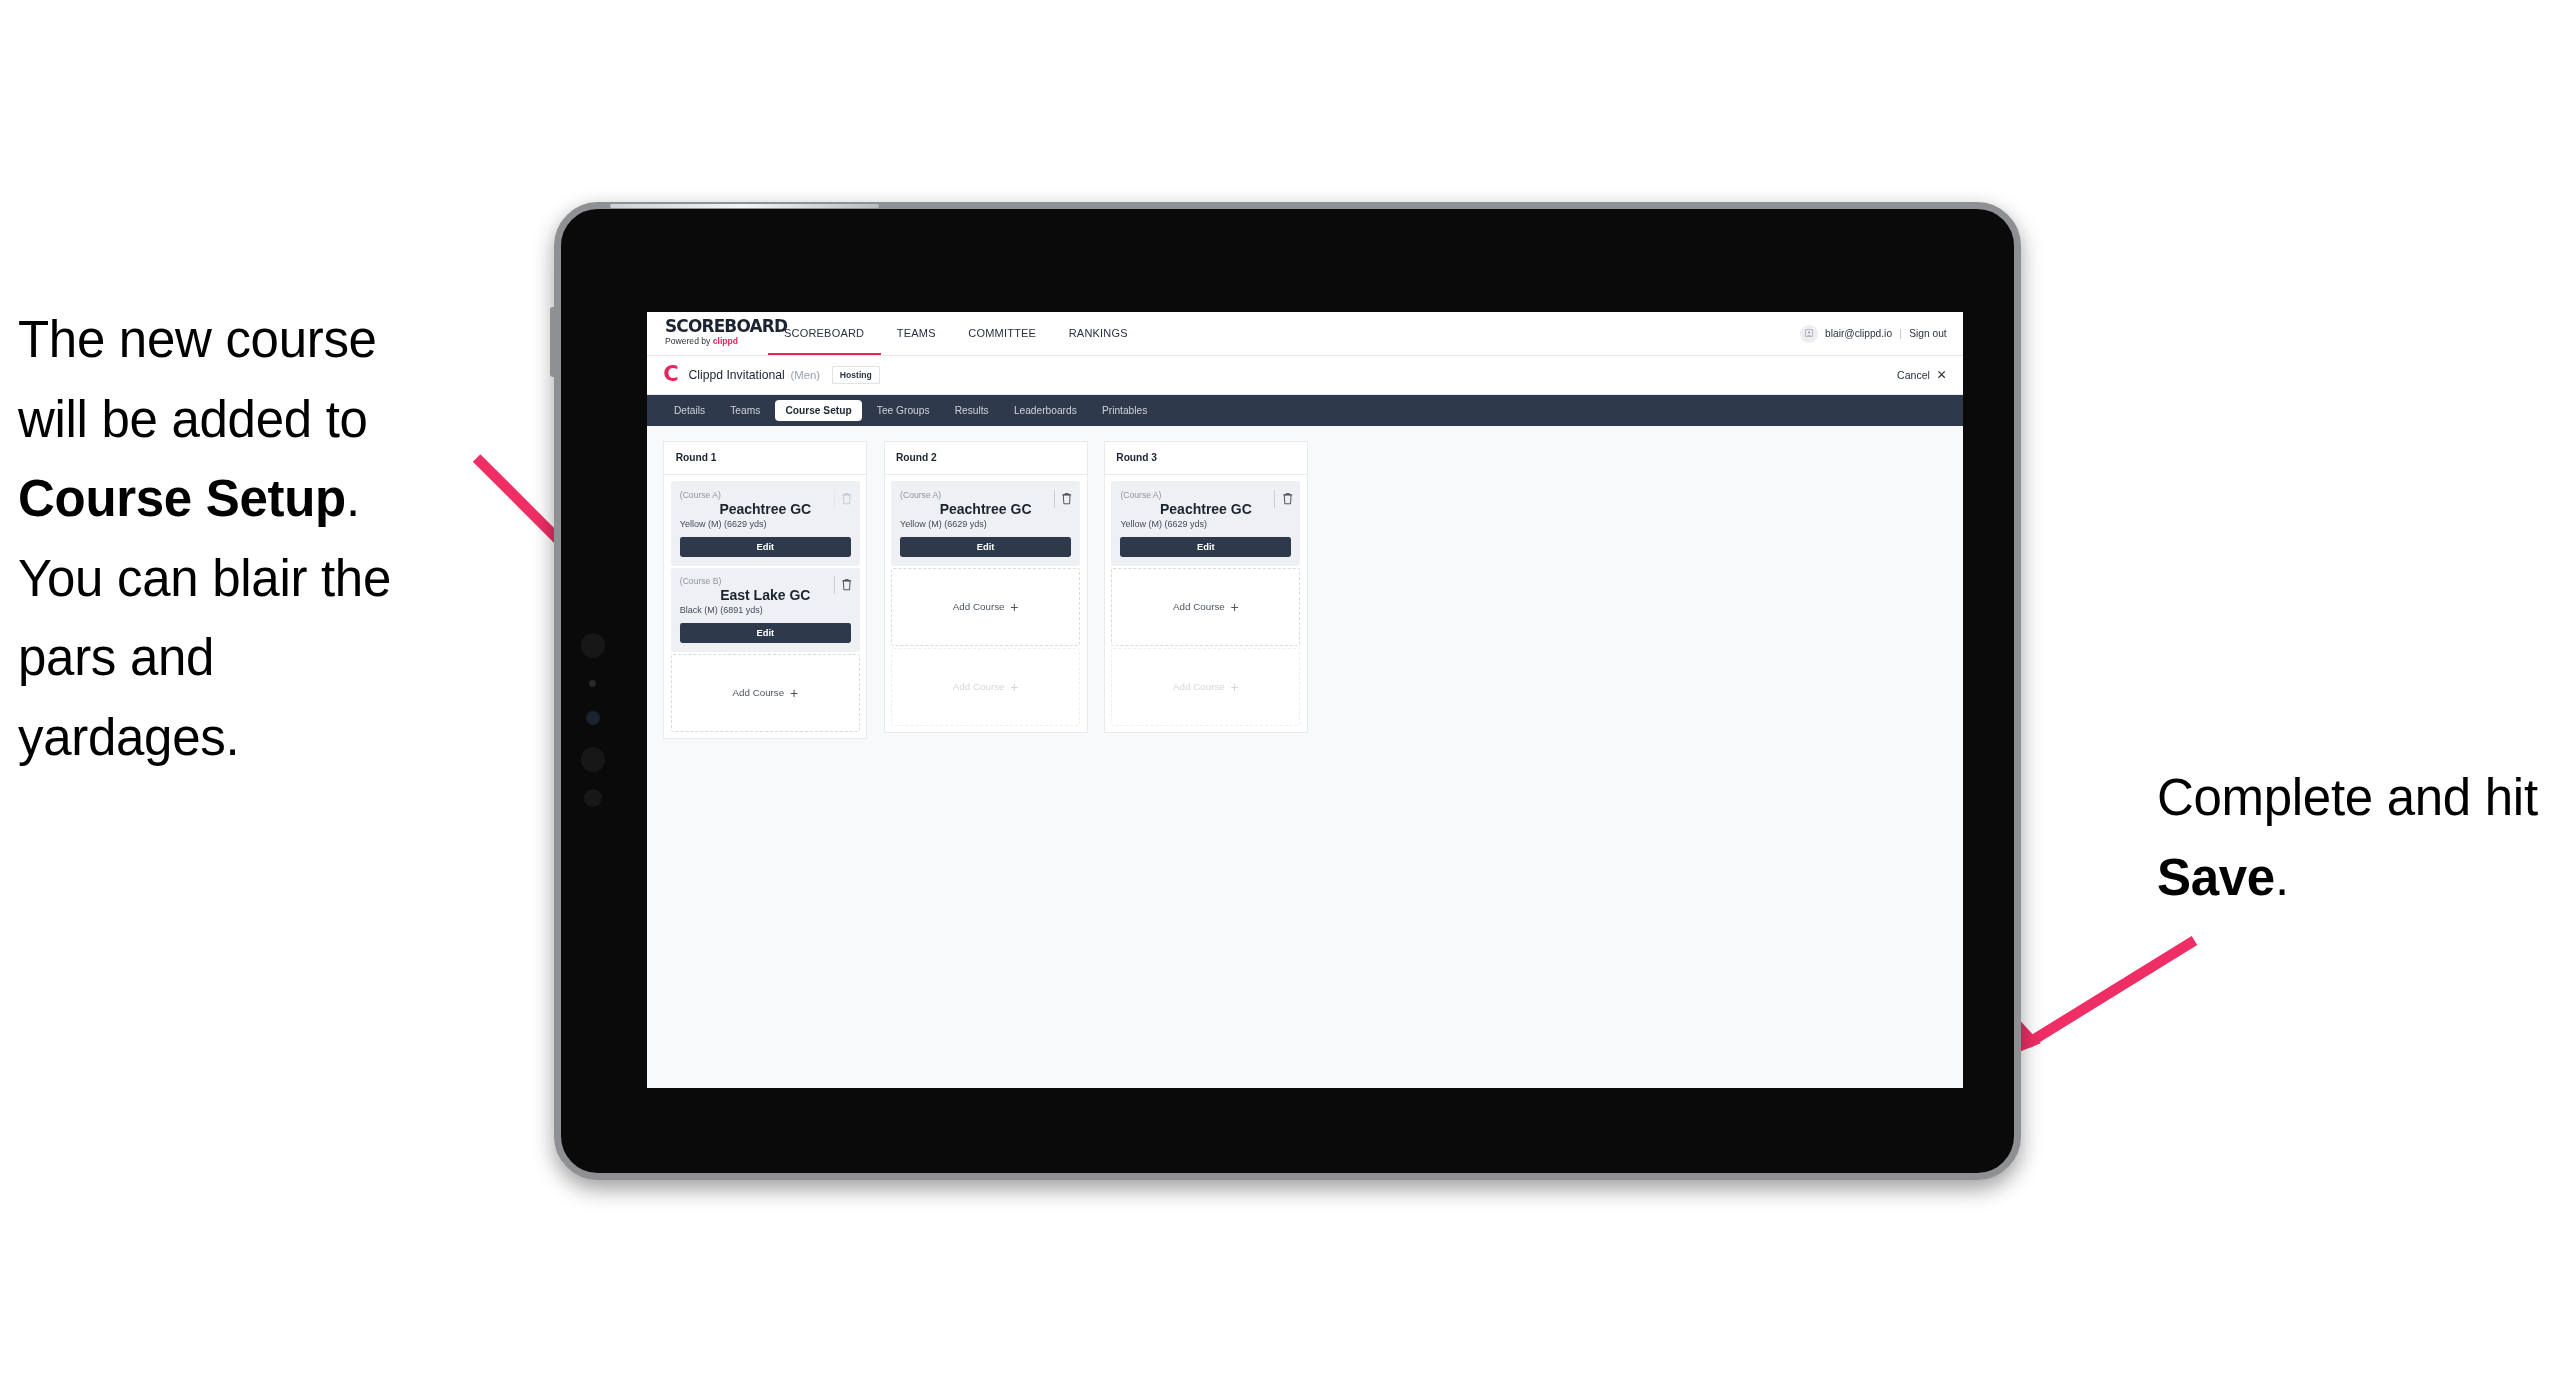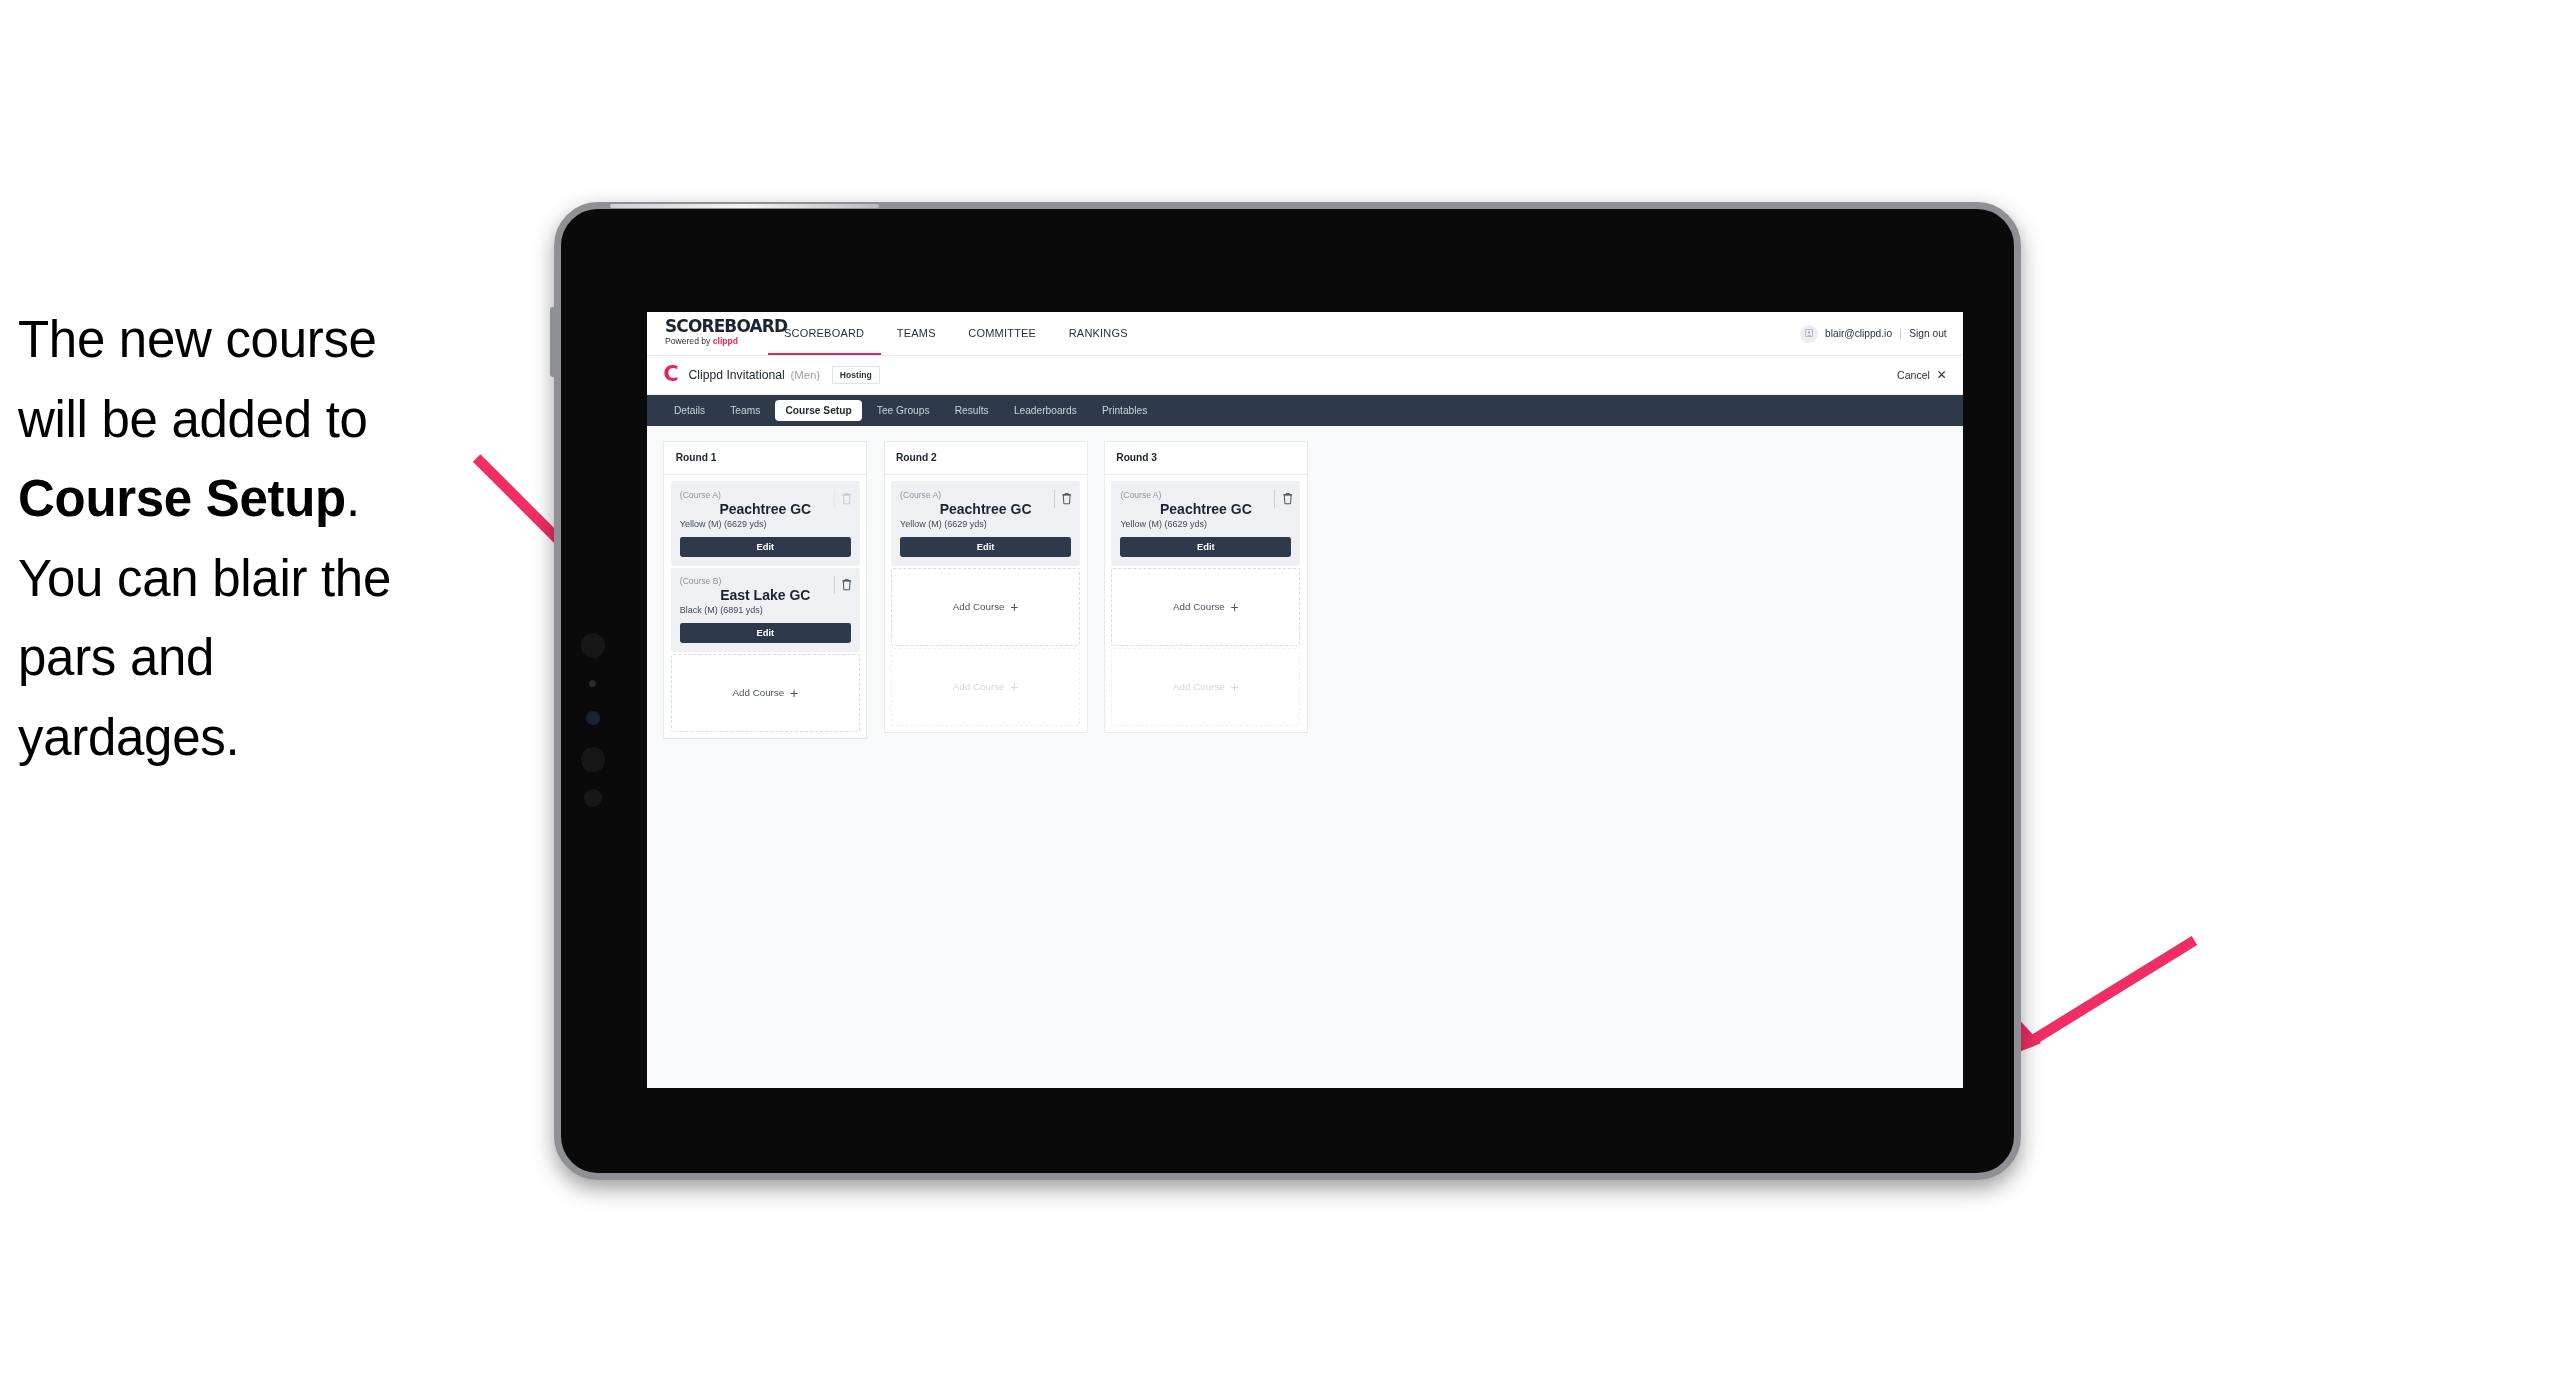--- a/index.html
+++ b/index.html
@@ -164,20 +164,21 @@
 
 <div class="stage">
 
   <div class="annot" id="annot-left"><span>The new course will be added to </span><b>Course Setup</b><span>. You can blair the pars and yardages.</span></div>
 
   <svg class="arrow" id="arrow-left" viewBox="0 0 260 260">
     <line x1="24" y1="22" x2="208" y2="206" stroke="#ef2e66" stroke-width="13"></line>
     <polygon points="243,253 185,188 176,238" fill="#ef2e66"></polygon>
   </svg>
 
+  <div class="annot" id="annot-right"><span>Complete and hit </span><b>Save</b><span>.</span></div>
 
   <svg class="arrow" id="arrow-right" viewBox="0 0 300 180">
     <line x1="292" y1="14" x2="88" y2="140" stroke="#ef2e66" stroke-width="13"></line>
     <polygon points="8,178 60,92 104,140" fill="#ef2e66"></polygon>
   </svg>
 
   <div class="tablet">
     <div class="bezel-hl"></div>
     <div class="btn-side" id="btn-a"></div>
     <div class="lens" id="lens-1"></div>

